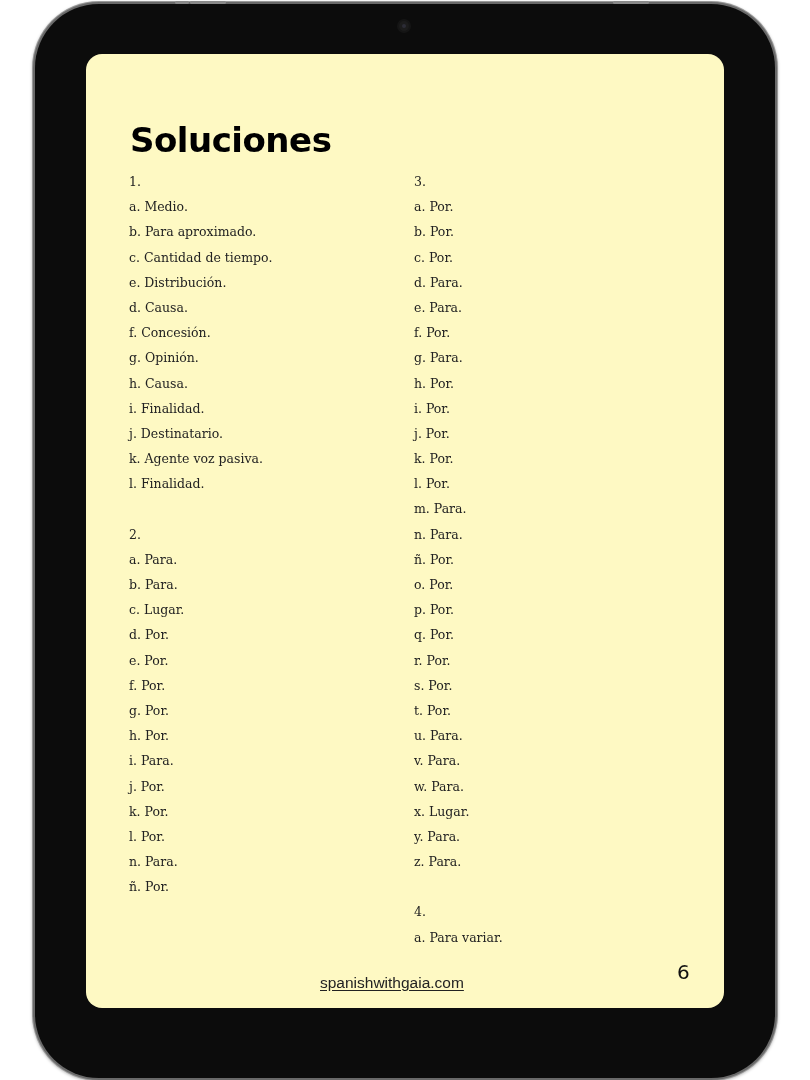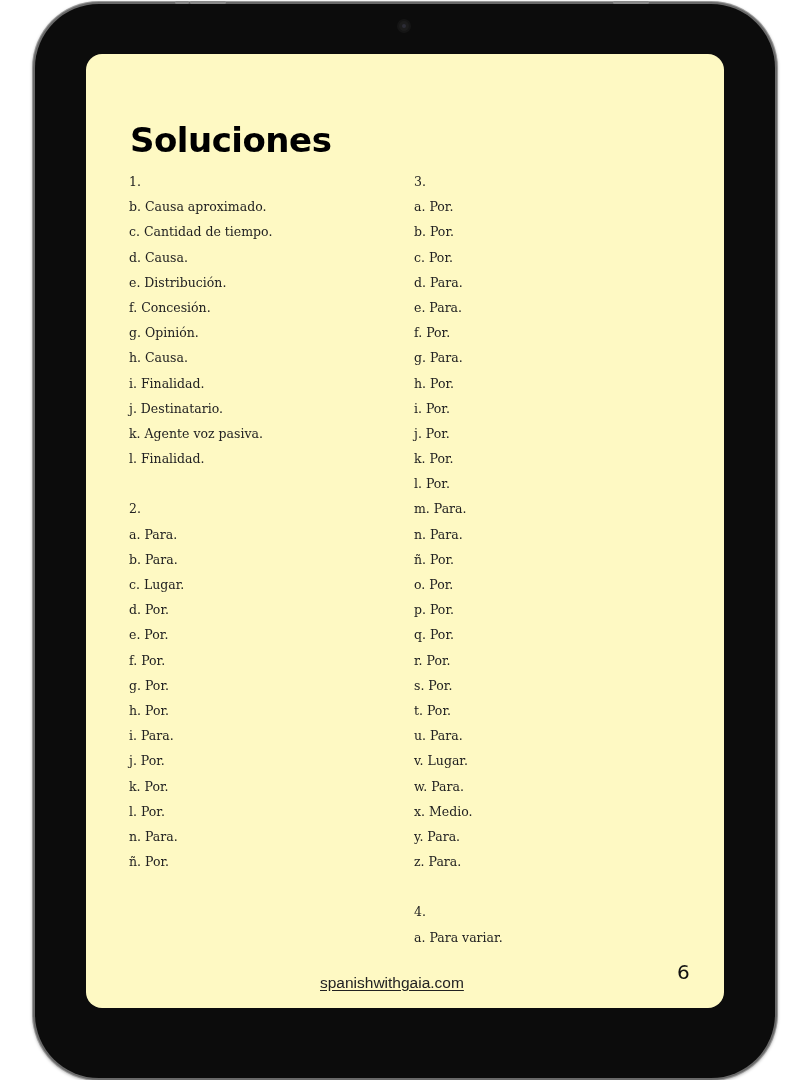--- a/index.html
+++ b/index.html
@@ -52,24 +52,25 @@
   <div class="btn" style="left:140px;width:14px;"></div>
   <div class="btn" style="left:155px;width:36px;"></div>
   <div class="btn" style="left:578px;width:36px;"></div>
   <div class="camera"></div>
 
   <div class="screen">
     <h1 class="title">Soluciones</h1>
 
     <div class="col col-left">
       <div class="line">1.</div>
-      <div class="line">b. Causa aproximado.</div>
+      <div class="line">a. Medio.</div>
+      <div class="line">b. Para aproximado.</div>
       <div class="line">c. Cantidad de tiempo.</div>
+      <div class="line">e. Distribución.</div>
       <div class="line">d. Causa.</div>
-      <div class="line">e. Distribución.</div>
       <div class="line">f. Concesión.</div>
       <div class="line">g. Opinión.</div>
       <div class="line">h. Causa.</div>
       <div class="line">i. Finalidad.</div>
       <div class="line">j. Destinatario.</div>
       <div class="line">k. Agente voz pasiva.</div>
       <div class="line">l. Finalidad.</div>
       <div class="gap"></div>
       <div class="line">2.</div>
       <div class="line">a. Para.</div>
@@ -105,23 +106,23 @@
       <div class="line">m. Para.</div>
       <div class="line">n. Para.</div>
       <div class="line">ñ. Por.</div>
       <div class="line">o. Por.</div>
       <div class="line">p. Por.</div>
       <div class="line">q. Por.</div>
       <div class="line">r. Por.</div>
       <div class="line">s. Por.</div>
       <div class="line">t. Por.</div>
       <div class="line">u. Para.</div>
-      <div class="line">v. Lugar.</div>
+      <div class="line">v. Para.</div>
       <div class="line">w. Para.</div>
-      <div class="line">x. Medio.</div>
+      <div class="line">x. Lugar.</div>
       <div class="line">y. Para.</div>
       <div class="line">z. Para.</div>
       <div class="gap"></div>
       <div class="line">4.</div>
       <div class="line">a. Para variar.</div>
     </div>
 
     <a class="footer-link">spanishwithgaia.com</a>
     <div class="page-number">6</div>
   </div>

